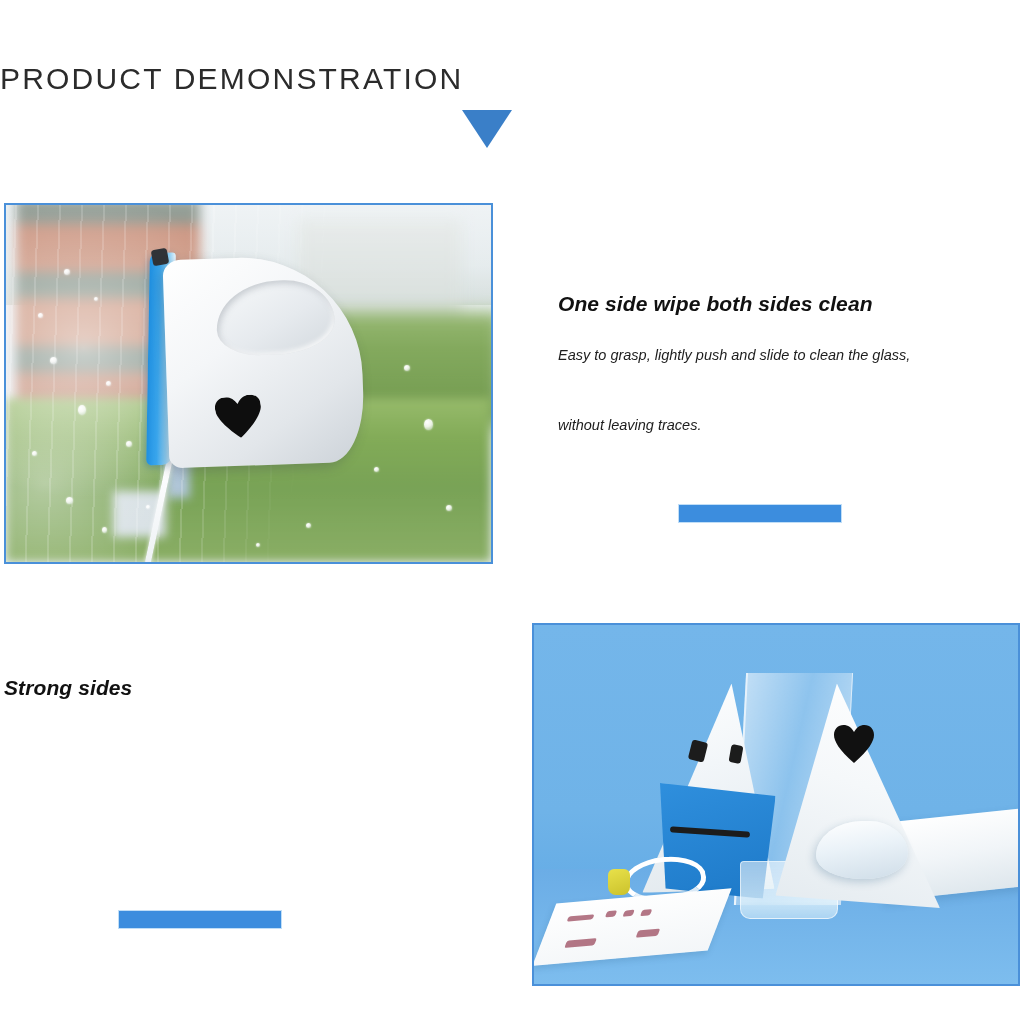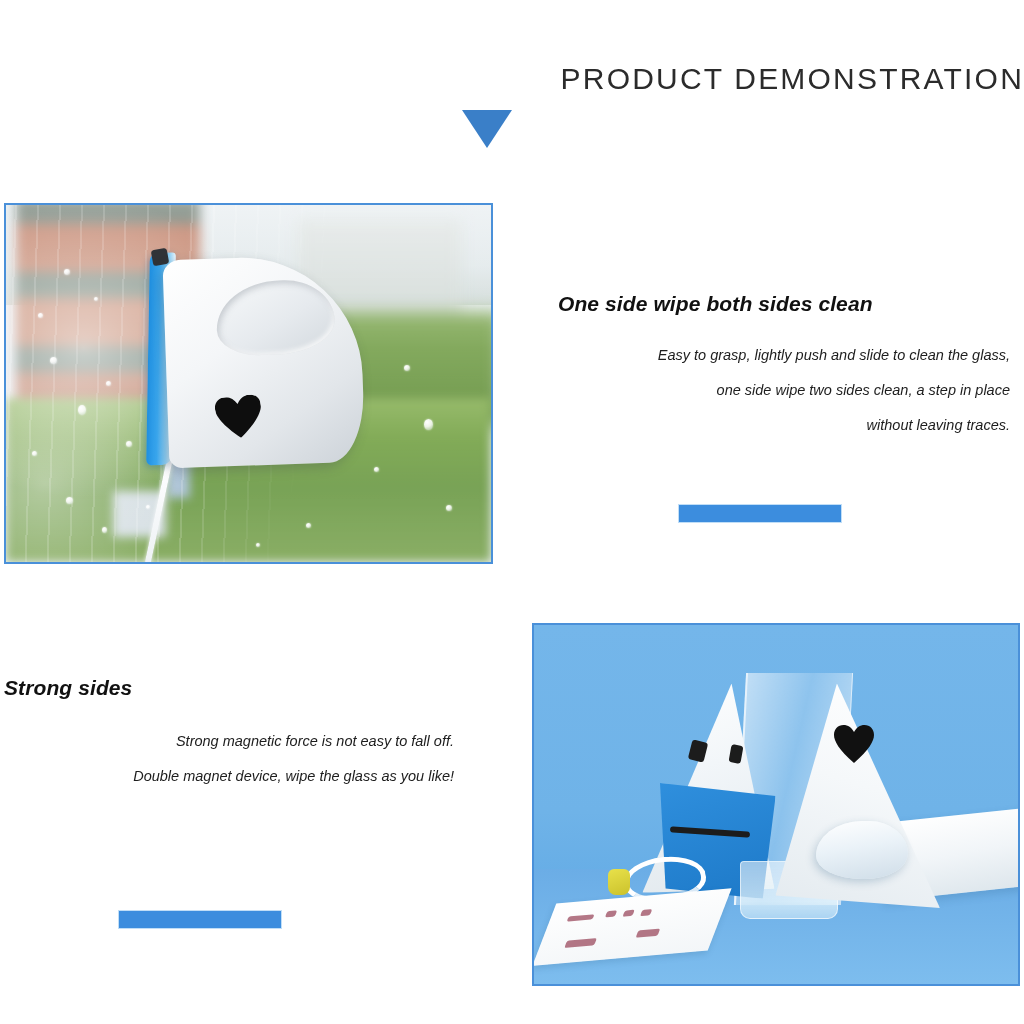--- a/index.html
+++ b/index.html
@@ -15,21 +15,21 @@
     font-family: "Liberation Sans", sans-serif;
     color: #1a1a1a;
   }
 
   
   #page-title {
     position: absolute;
     left: 0;
     top: 62px;
     width: 1024px;
-    text-align: right;
+    text-align: left;
     font-family: "Liberation Sans", sans-serif;
     font-size: 30px;
     font-weight: 300;
     letter-spacing: 2.2px;
     color: #2b2b2b;
     white-space: nowrap;
   }
   #title-triangle {
     position: absolute;
     left: 462px;
@@ -350,21 +350,20 @@
     letter-spacing: 0.1px;
     margin: 0;
     white-space: nowrap;
   }
   .block-body {
     margin: 0;
     font-size: 14.5px;
     font-weight: normal;
     color: #1d1d1d;
     line-height: 35px;
-    text-align: right;
   }
   #block-wipe { left: 558px; top: 292px; width: 452px; }
   #block-wipe .block-body { margin-top: 22px; }
   #block-magnet { left: 4px; top: 676px; width: 450px; }
   #block-magnet .block-body { margin-top: 24px; }
 
   .accent-bar {
     position: absolute;
     height: 17px;
     width: 162px;
@@ -418,32 +417,28 @@
       <div id="wiper-grip"></div>
       <div id="wiper-heart"></div>
     </div>
   </div>
 </div>
 
 <div class="text-block" id="block-wipe">
   <h2 class="block-heading">One side wipe both sides clean</h2>
   <p class="block-body">
     <span>Easy to grasp, lightly push and slide to clean the glass,</span><br>
-    <span>one side wipe two sides clean, a step in place</span><br>
+    <br>
     <span>without leaving traces.</span>
   </p>
 </div>
 <div class="accent-bar" id="accent-bar-wipe"></div>
 
 <div class="text-block" id="block-magnet">
   <h2 class="block-heading">Strong sides</h2>
-  <p class="block-body">
-    <span>Strong magnetic force is not easy to fall off.</span><br>
-    <span>Double magnet device, wipe the glass as you like!</span>
-  </p>
 </div>
 <div class="accent-bar" id="accent-bar-magnet"></div>
 
 <div class="photo-frame" id="photo-studio">
   <div class="photo-inner">
     <div class="studio-bg"></div>
     <div class="studio-floor"></div>
 
     <div id="glass-pane"></div>
 

